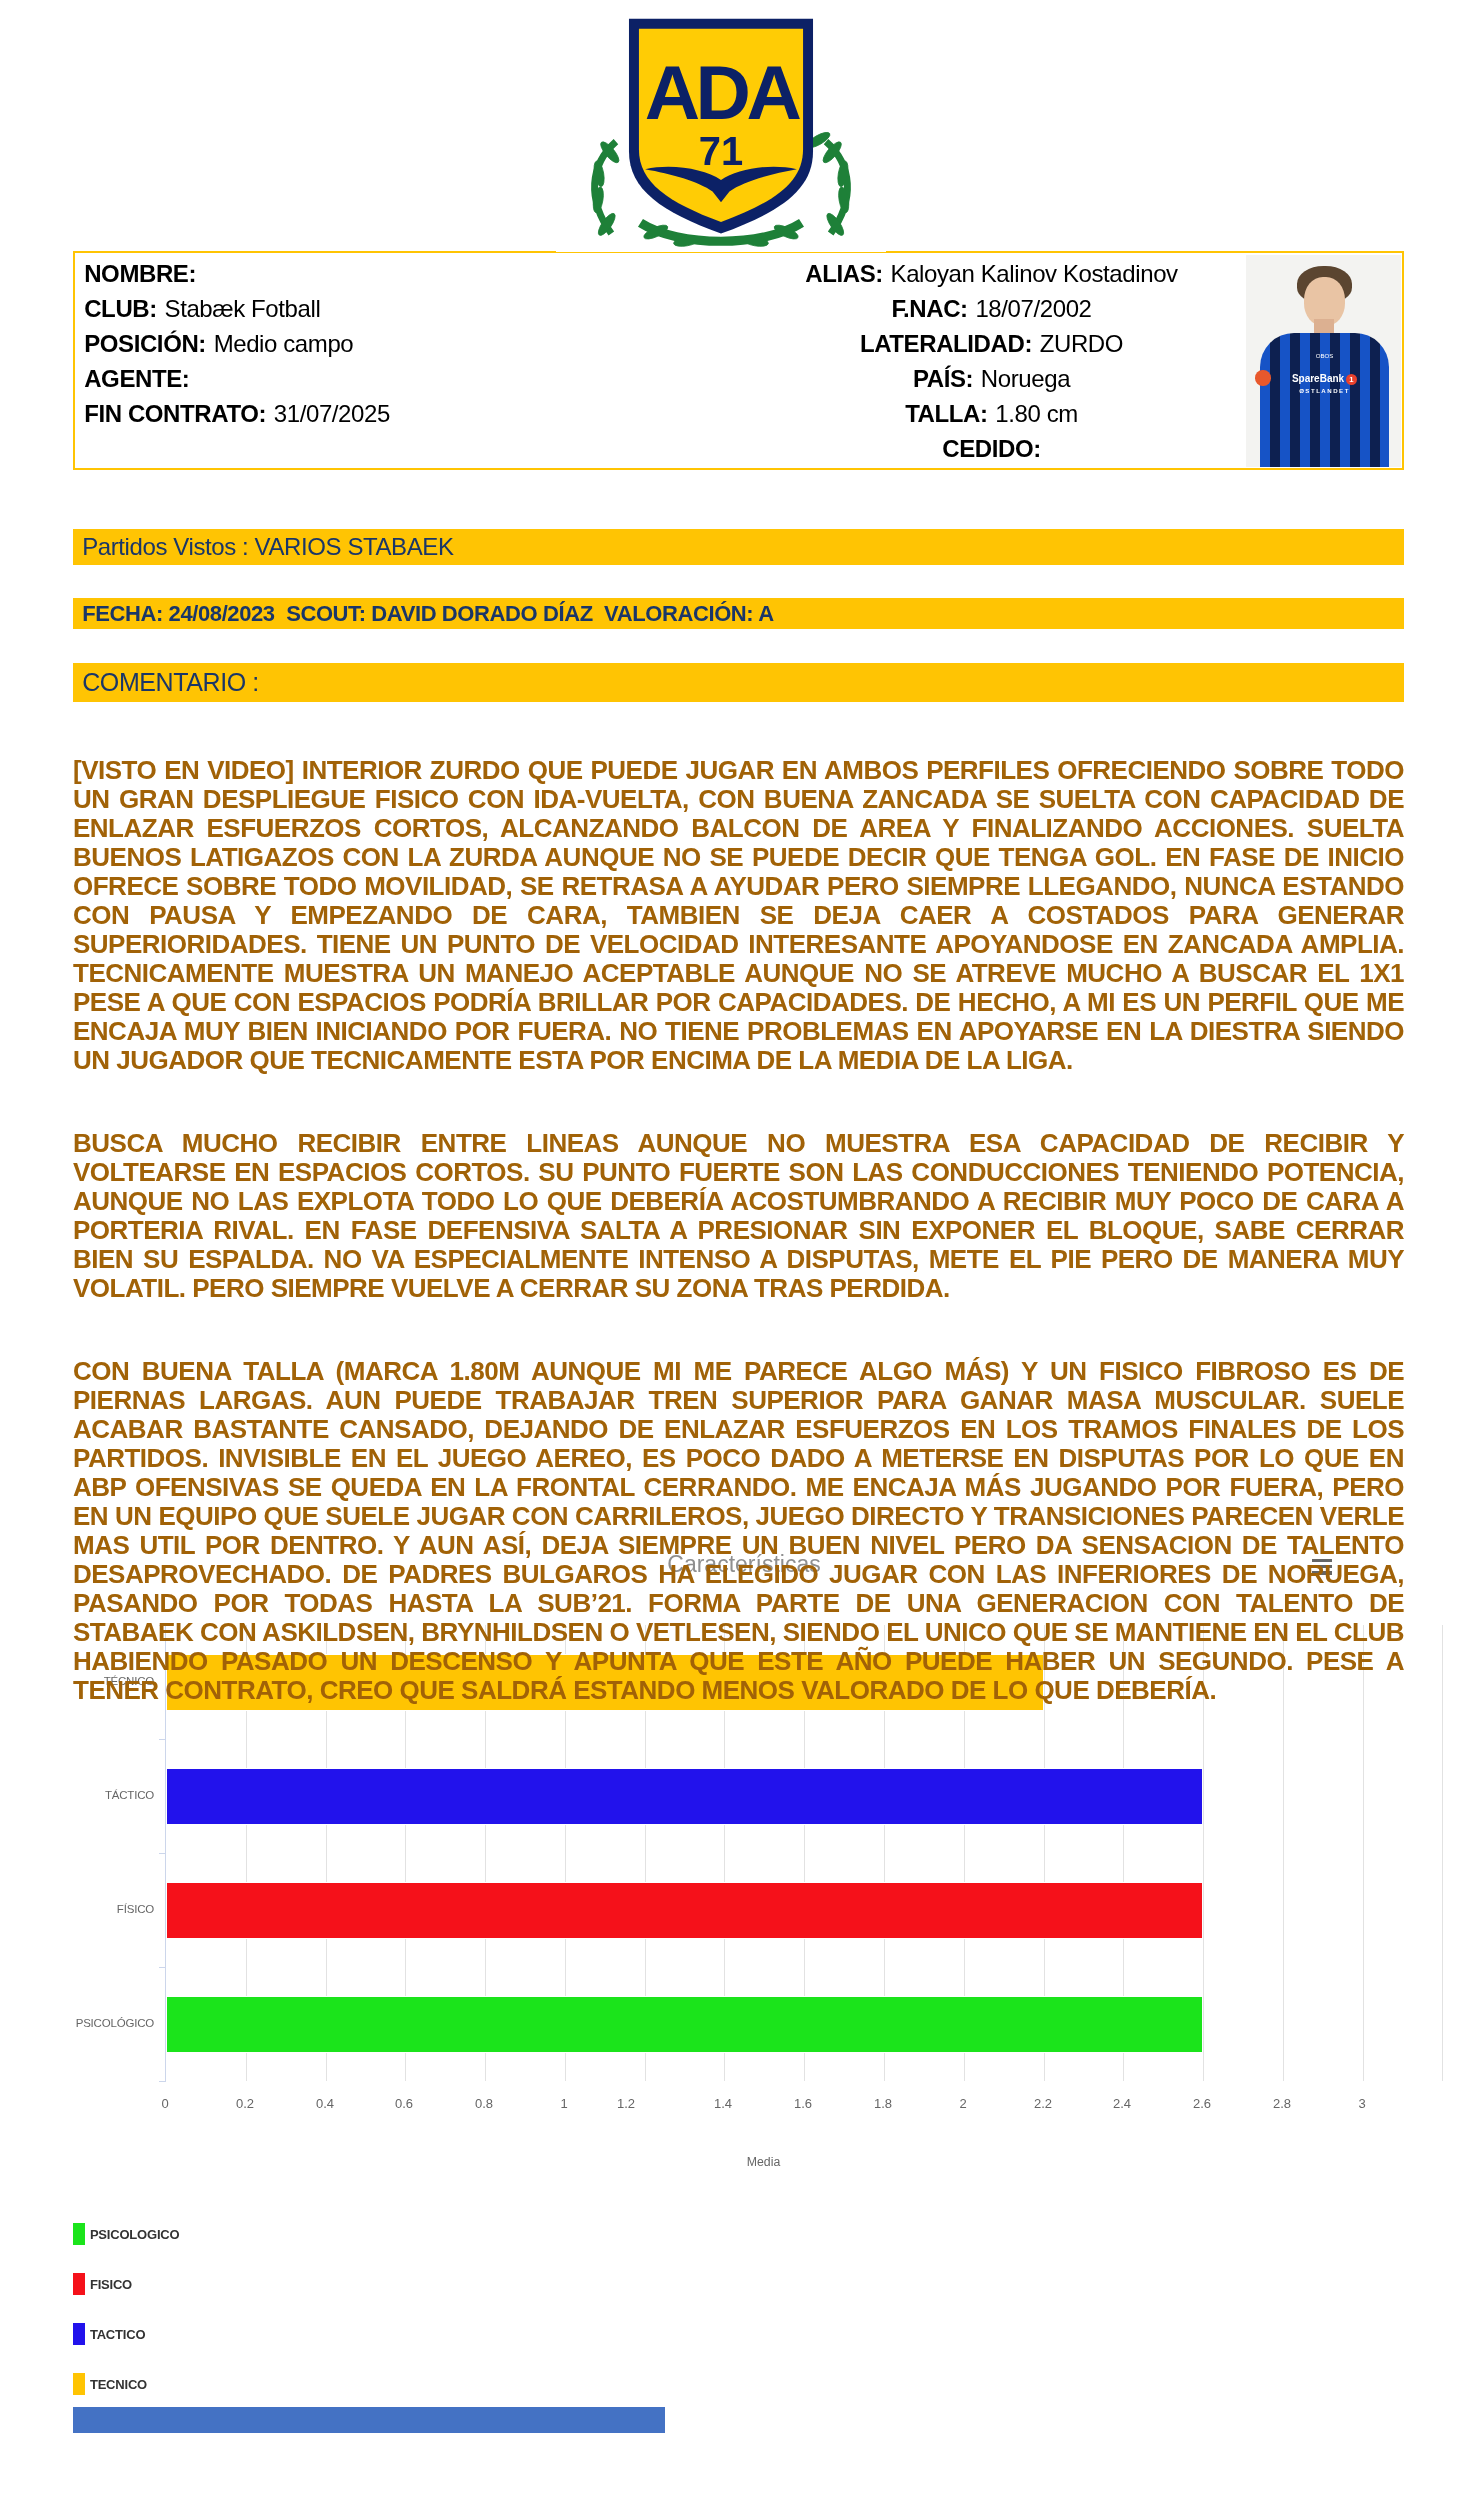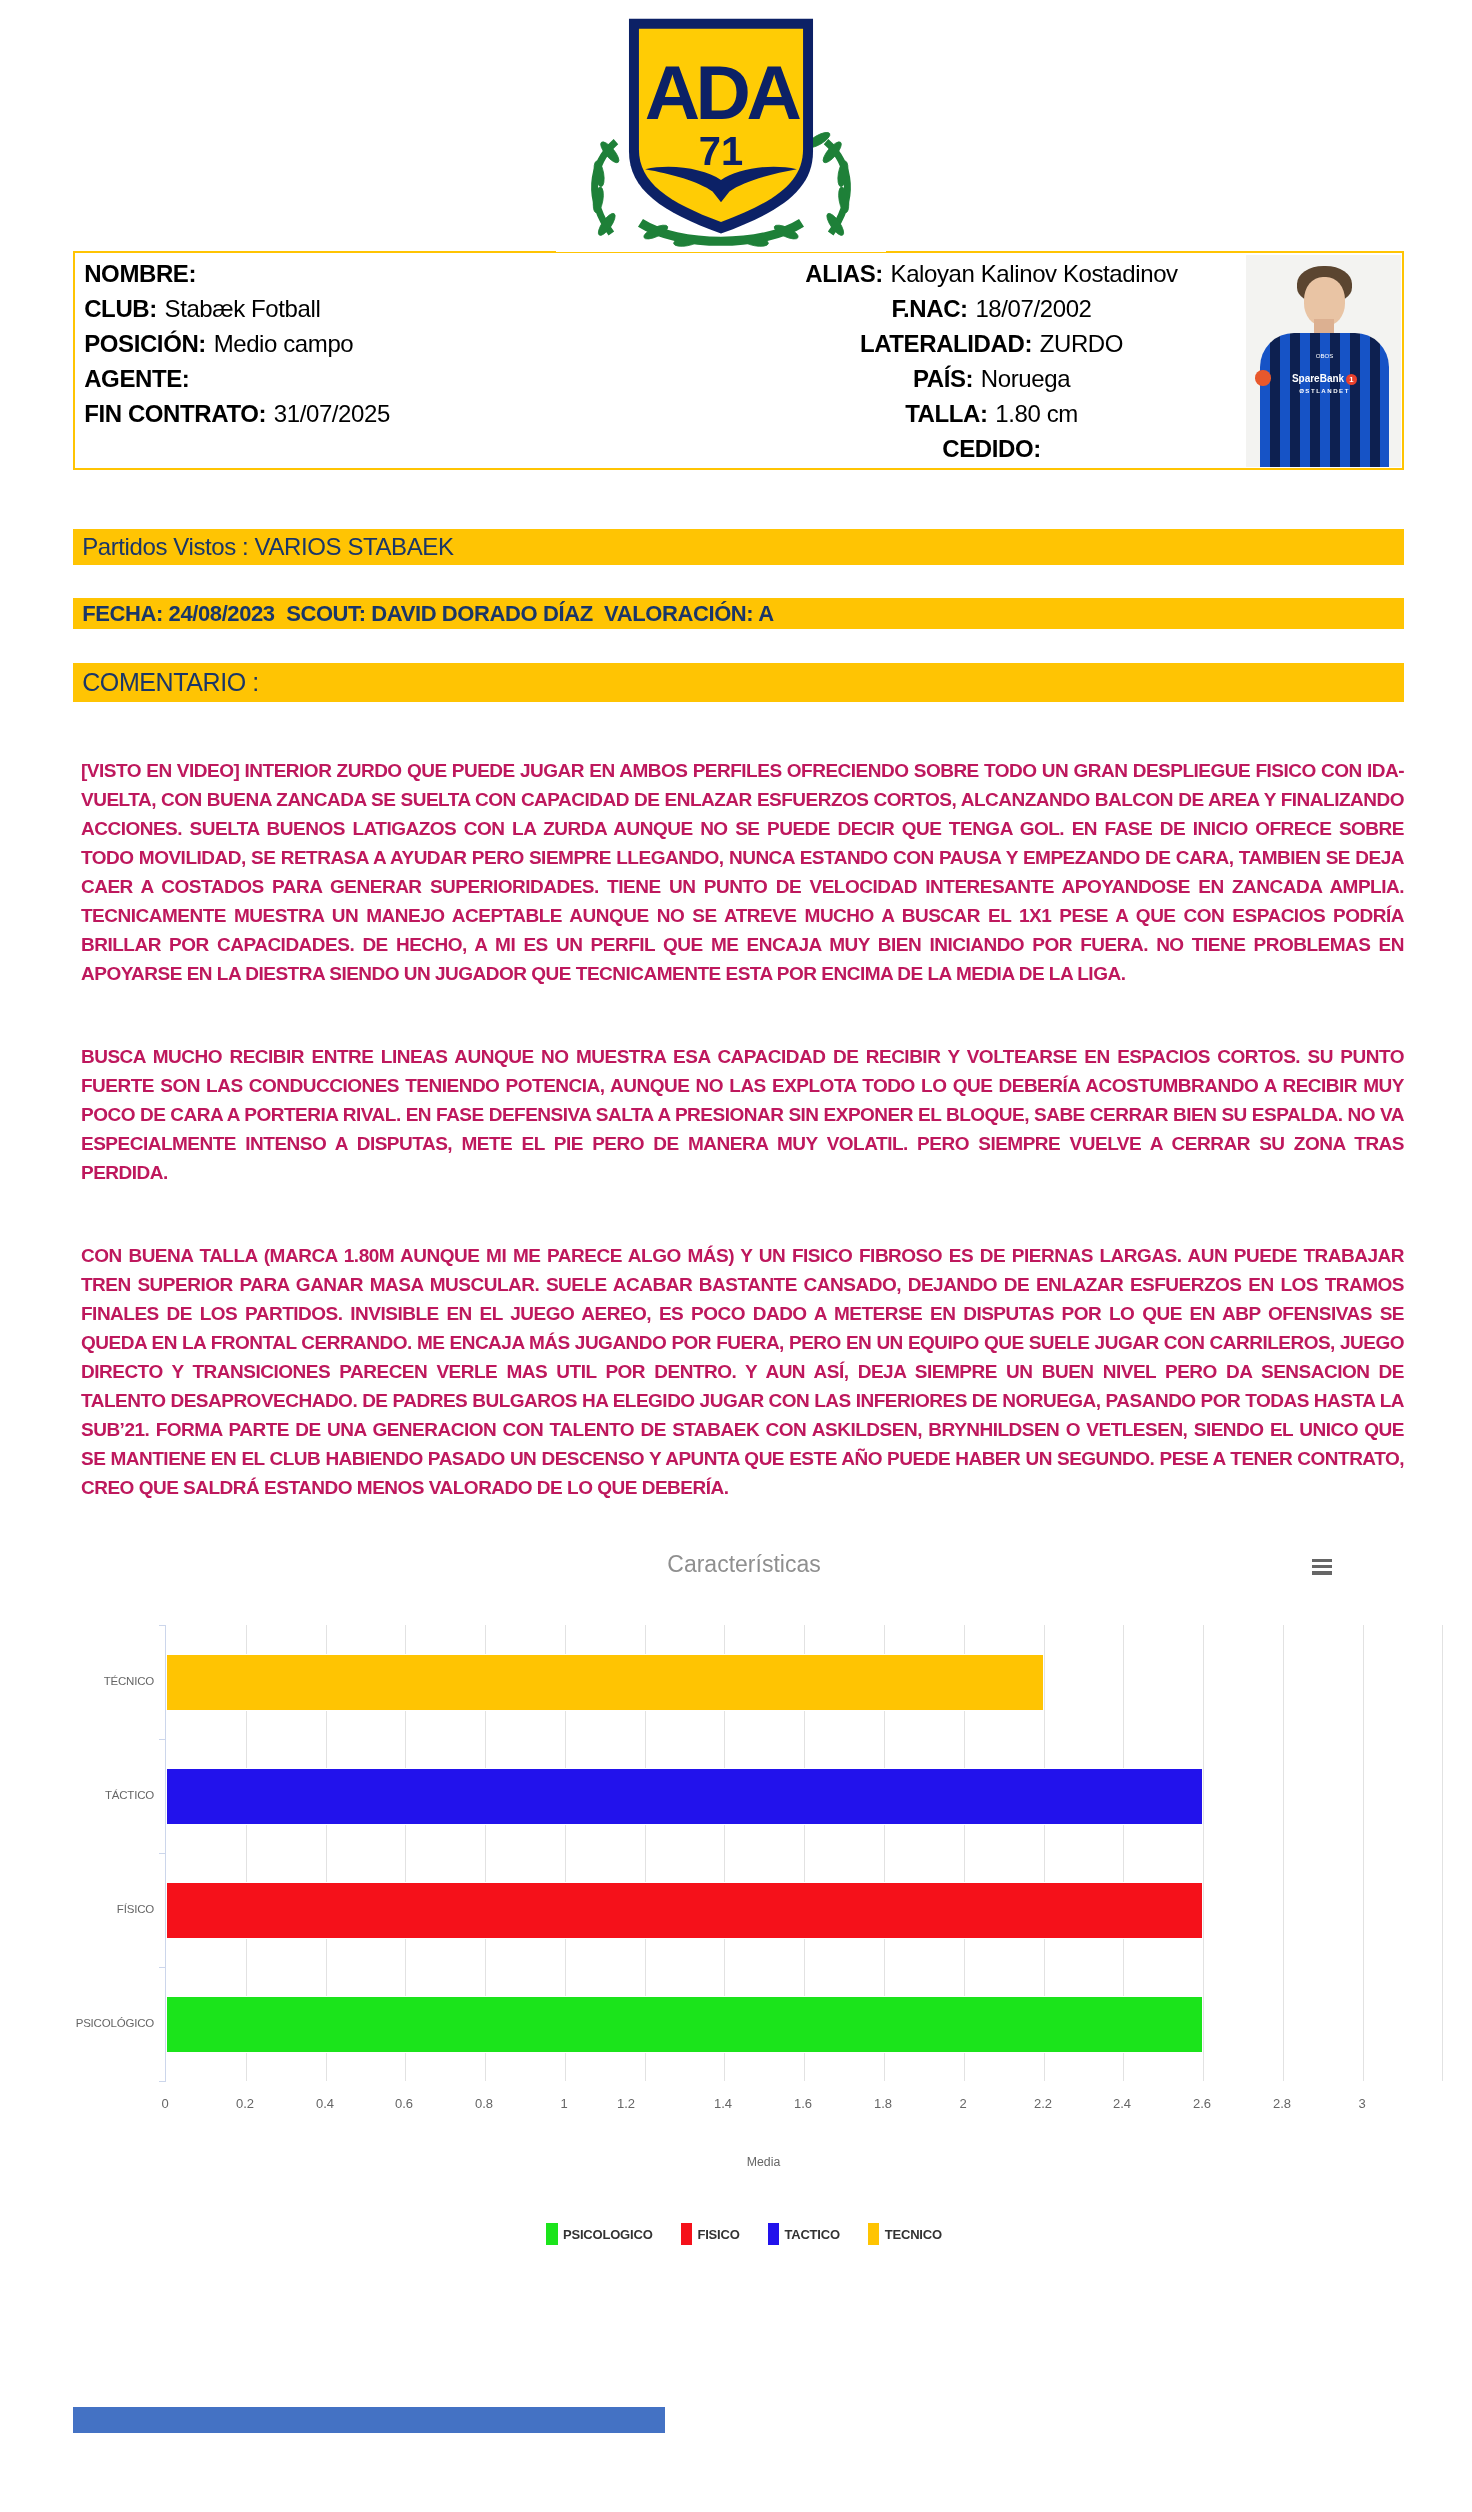--- a/index.html
+++ b/index.html
@@ -37,39 +37,39 @@
 
   
   .ybar{position:absolute;left:73px;width:1331px;background:var(--yellow,#FFC403);color:var(--navy,#1A3668);
         box-sizing:border-box;padding-left:9.2px;display:flex;align-items:center;z-index:4;letter-spacing:-0.4px;}
   #matches-bar{top:529px;height:36px;font-size:24px;}
   #meta-bar{top:598px;height:31px;font-size:22px;font-weight:bold;white-space:pre;}
   #comment-bar{top:663px;height:39px;font-size:25px;}
 
   
   #comment-text{position:absolute;left:73px;top:756px;width:1331px;z-index:5;}
-  .comment-para{font-size:19px;font-weight:bold;line-height:29px;text-align:justify;color:#be185d;
-                margin:0 0 54px 8px;letter-spacing:-0.5px;}
+  .comment-para{font-size:26px;font-weight:bold;line-height:29px;text-align:justify;color:#a16207;
+                margin:0 0 54px 0;letter-spacing:-0.5px;}
 
   
   #chart{position:absolute;left:73px;top:1534px;width:1342px;height:736px;z-index:1;}
   #chart-title{position:absolute;left:0;top:17px;width:100%;text-align:center;
                font-size:23px;color:#8f8f8f;}
   #export-btn{position:absolute;left:1237px;top:23px;width:23px;height:20px;cursor:pointer;}
   #export-btn .hline{position:absolute;left:1.5px;width:20px;height:3.8px;background:#666;}
   #plot{position:absolute;left:92px;top:91px;width:1276px;height:456px;
         border-left:0.8px solid #ccd6eb;box-sizing:border-box;}
   .gridline{position:absolute;top:0;width:0.8px;height:100%;background:#e2e2e2;}
   .hbar{position:absolute;left:0;height:57px;border:0.8px solid #fff;box-sizing:border-box;}
   .ytick{position:absolute;left:-7px;width:7px;height:0.8px;background:#ccd6eb;}
   #cat-labels{position:absolute;left:0;top:91px;width:81px;height:456px;}
   .cat-label{position:absolute;right:0;width:81px;text-align:right;font-size:11.5px;color:#666;letter-spacing:-0.2px;}
   .xtick-label{position:absolute;top:562px;width:46px;text-align:center;font-size:13px;color:#666;}
   #xaxis-title{position:absolute;left:92px;top:621px;width:1197px;text-align:center;font-size:12.3px;color:#666;}
-  #legend{position:absolute;left:0;top:689px;width:100%;display:flex;justify-content:center;gap:28px;}
+  #legend{position:absolute;left:0;top:689px;width:100%;display:flex;justify-content:center;gap:28px;flex-direction:column;}
   .legend-item{display:flex;align-items:center;gap:5.4px;cursor:pointer;}
   .legend-swatch{width:11.5px;height:22px;}
   .legend-label{font-size:13px;font-weight:bold;color:#333;letter-spacing:-0.2px;}
 
   
   #bottom-strip{position:absolute;left:73px;top:2407px;width:592px;height:26px;z-index:2;}
 </style>
 </head>
 <body>
 

